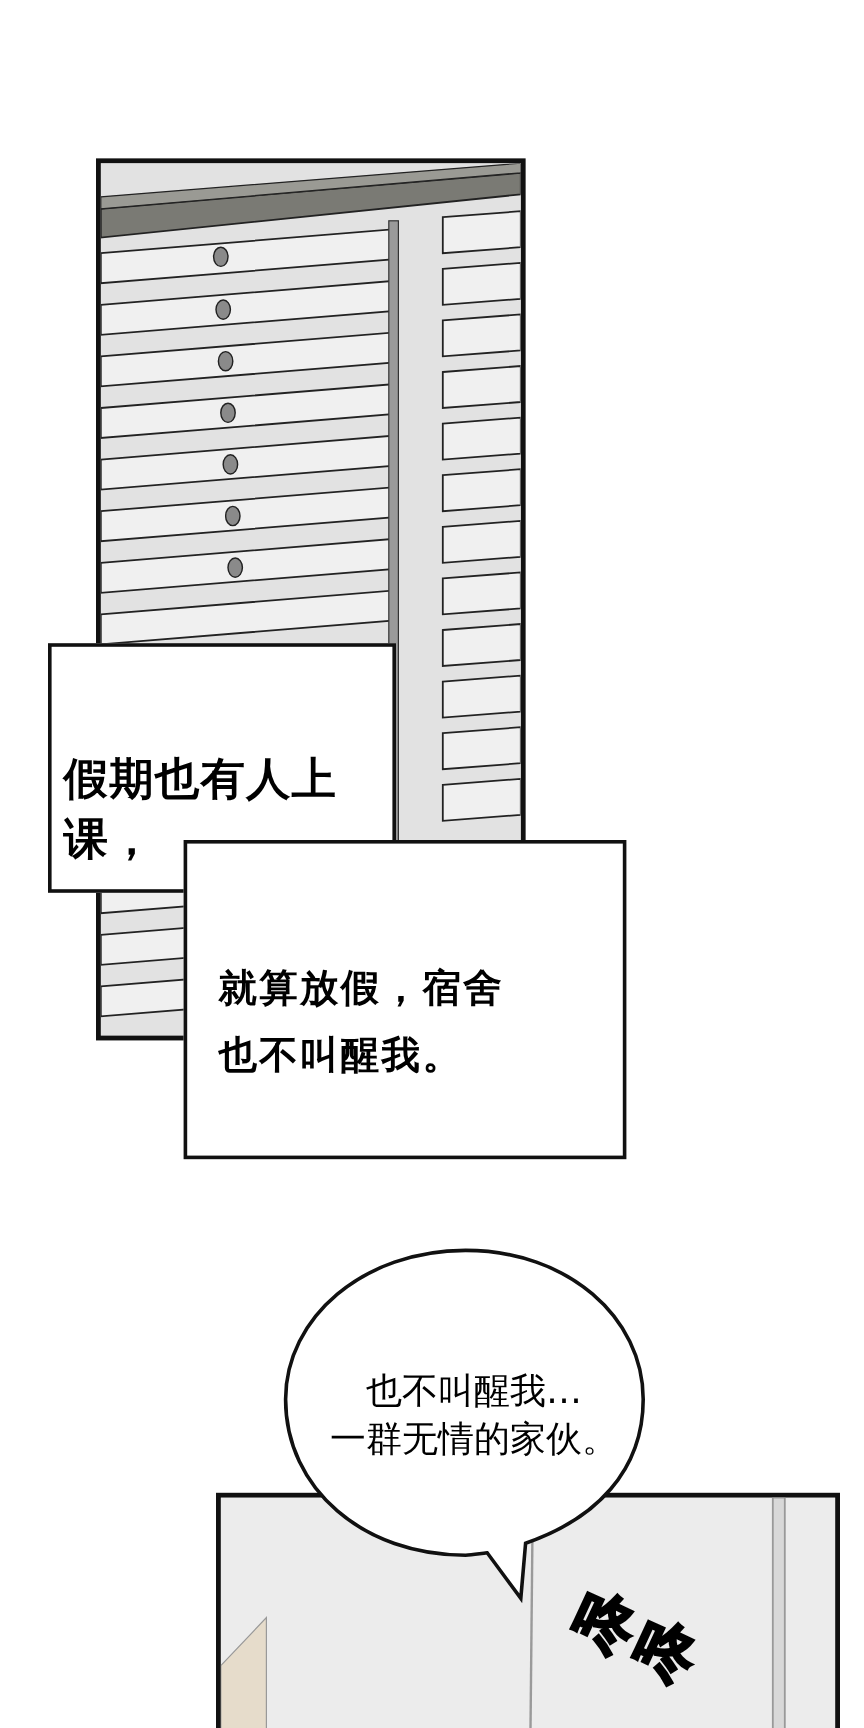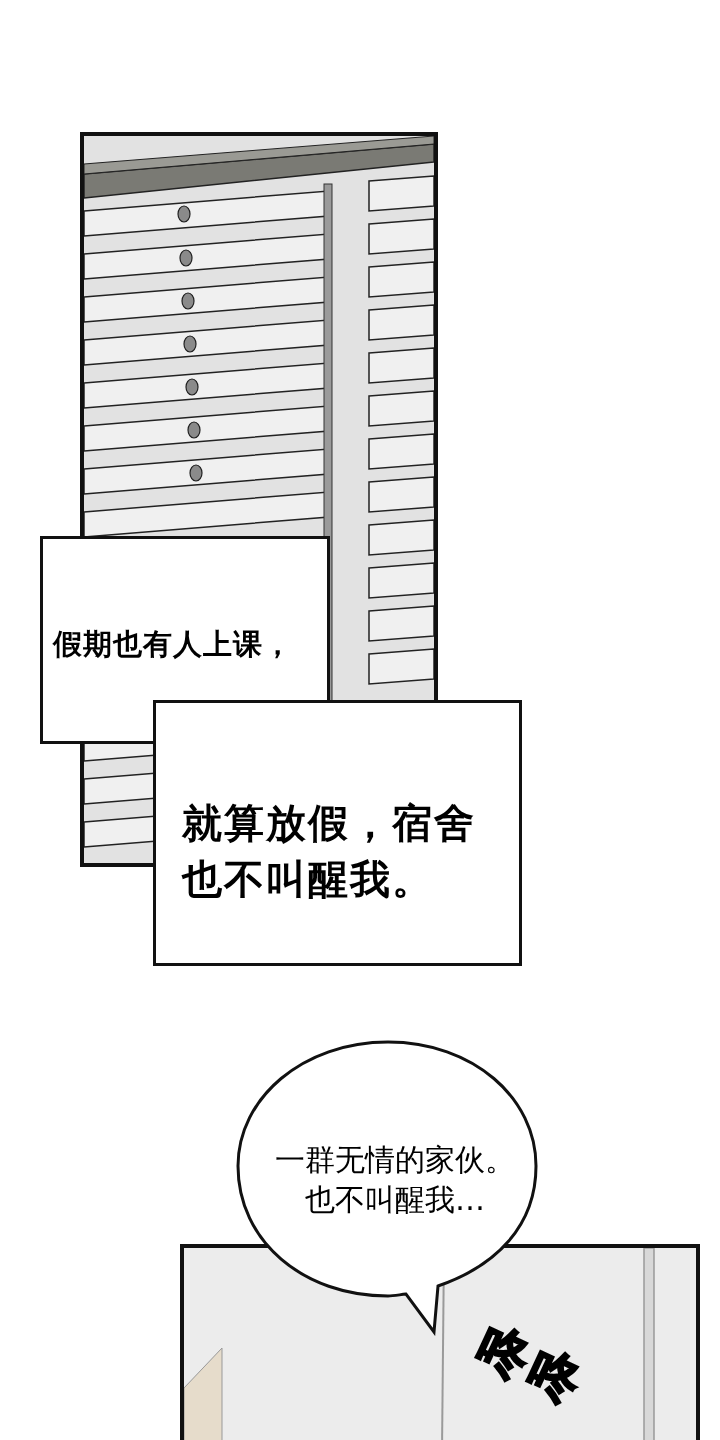--- a/index.html
+++ b/index.html
@@ -5,22 +5,22 @@
   html, body { margin: 0; padding: 0; }
   body { width: 720px; height: 1440px; background: #ffffff; position: relative; overflow: hidden;
          font-family: "DejaVu Sans", sans-serif; }
   .panel { position: absolute; box-sizing: border-box; border: 4px solid #111; overflow: hidden; }
   #panel-blinds { left: 80px; top: 132px; width: 358px; height: 735px; background: #dcdcdc; }
   #panel-door { left: 180px; top: 1244px; width: 520px; height: 210px; background: #eeeeee; }
   .caption-box { position: absolute; box-sizing: border-box; background: #fff; border: 3px solid #111; }
   #caption-1 { left: 40px; top: 536px; width: 290px; height: 208px; }
   #caption-2 { left: 153px; top: 700px; width: 369px; height: 266px; }
   .caption-text { position: absolute; color: #000; font-weight: bold; }
-  #caption-1 .caption-text { left: 10px; top: 86px; font-size: 29px; letter-spacing: 1px; }
-  #caption-2 .caption-text { left: 26px; top: 92px; font-size: 40px; line-height: 56px; letter-spacing: 2px; }
+  #caption-1 .caption-text { left: 10px; top: 86px; font-size: 37px; letter-spacing: 1px; }
+  #caption-2 .caption-text { left: 26px; top: 92px; font-size: 32px; line-height: 56px; letter-spacing: 2px; }
   .bubble-svg { position: absolute; left: 228px; top: 1036px; }
   .bubble-text { position: absolute; left: 250px; top: 1140px; width: 290px; text-align: center;
                  font-size: 30px; line-height: 40px; color: #000; }
   .sfx { position: absolute; left: 475px; top: 1330px; font-size: 52px; font-weight: bold; color:#000;
          transform: rotate(25deg); letter-spacing: 4px; -webkit-text-stroke: 2px #000; }
 </style>
 </head>
 <body>
 
 <div class="panel" id="panel-blinds">
@@ -85,17 +85,17 @@
     <line x1="260" y1="0" x2="258" y2="202" stroke="#9a9a9a" stroke-width="2"></line>
     <rect x="460" y="0" width="10" height="202" fill="#d8d8d8" stroke="#999" stroke-width="1.5"></rect>
     <polygon points="0,140 38,100 38,202 0,202" fill="#e6dccb" stroke="#999" stroke-width="1"></polygon>
   </svg>
 </div>
 
 <svg class="bubble-svg" width="320" height="300" viewBox="0 0 320 300">
   <path d="M160,6 C245,6 308,62 308,130 C308,190 268,230 210,250 L206,296 L178,258 C170,259 165,260 160,260 C75,260 10,205 10,130 C10,62 75,6 160,6 Z" fill="#ffffff" stroke="#111" stroke-width="3"></path>
 </svg>
 <div class="bubble-text">
+  <div>也不叫醒我…</div>
   <div>一群无情的家伙。</div>
-  <div>也不叫醒我…</div>
 </div>
 
 <div class="sfx">咚咚</div>
 
 </body></html>

